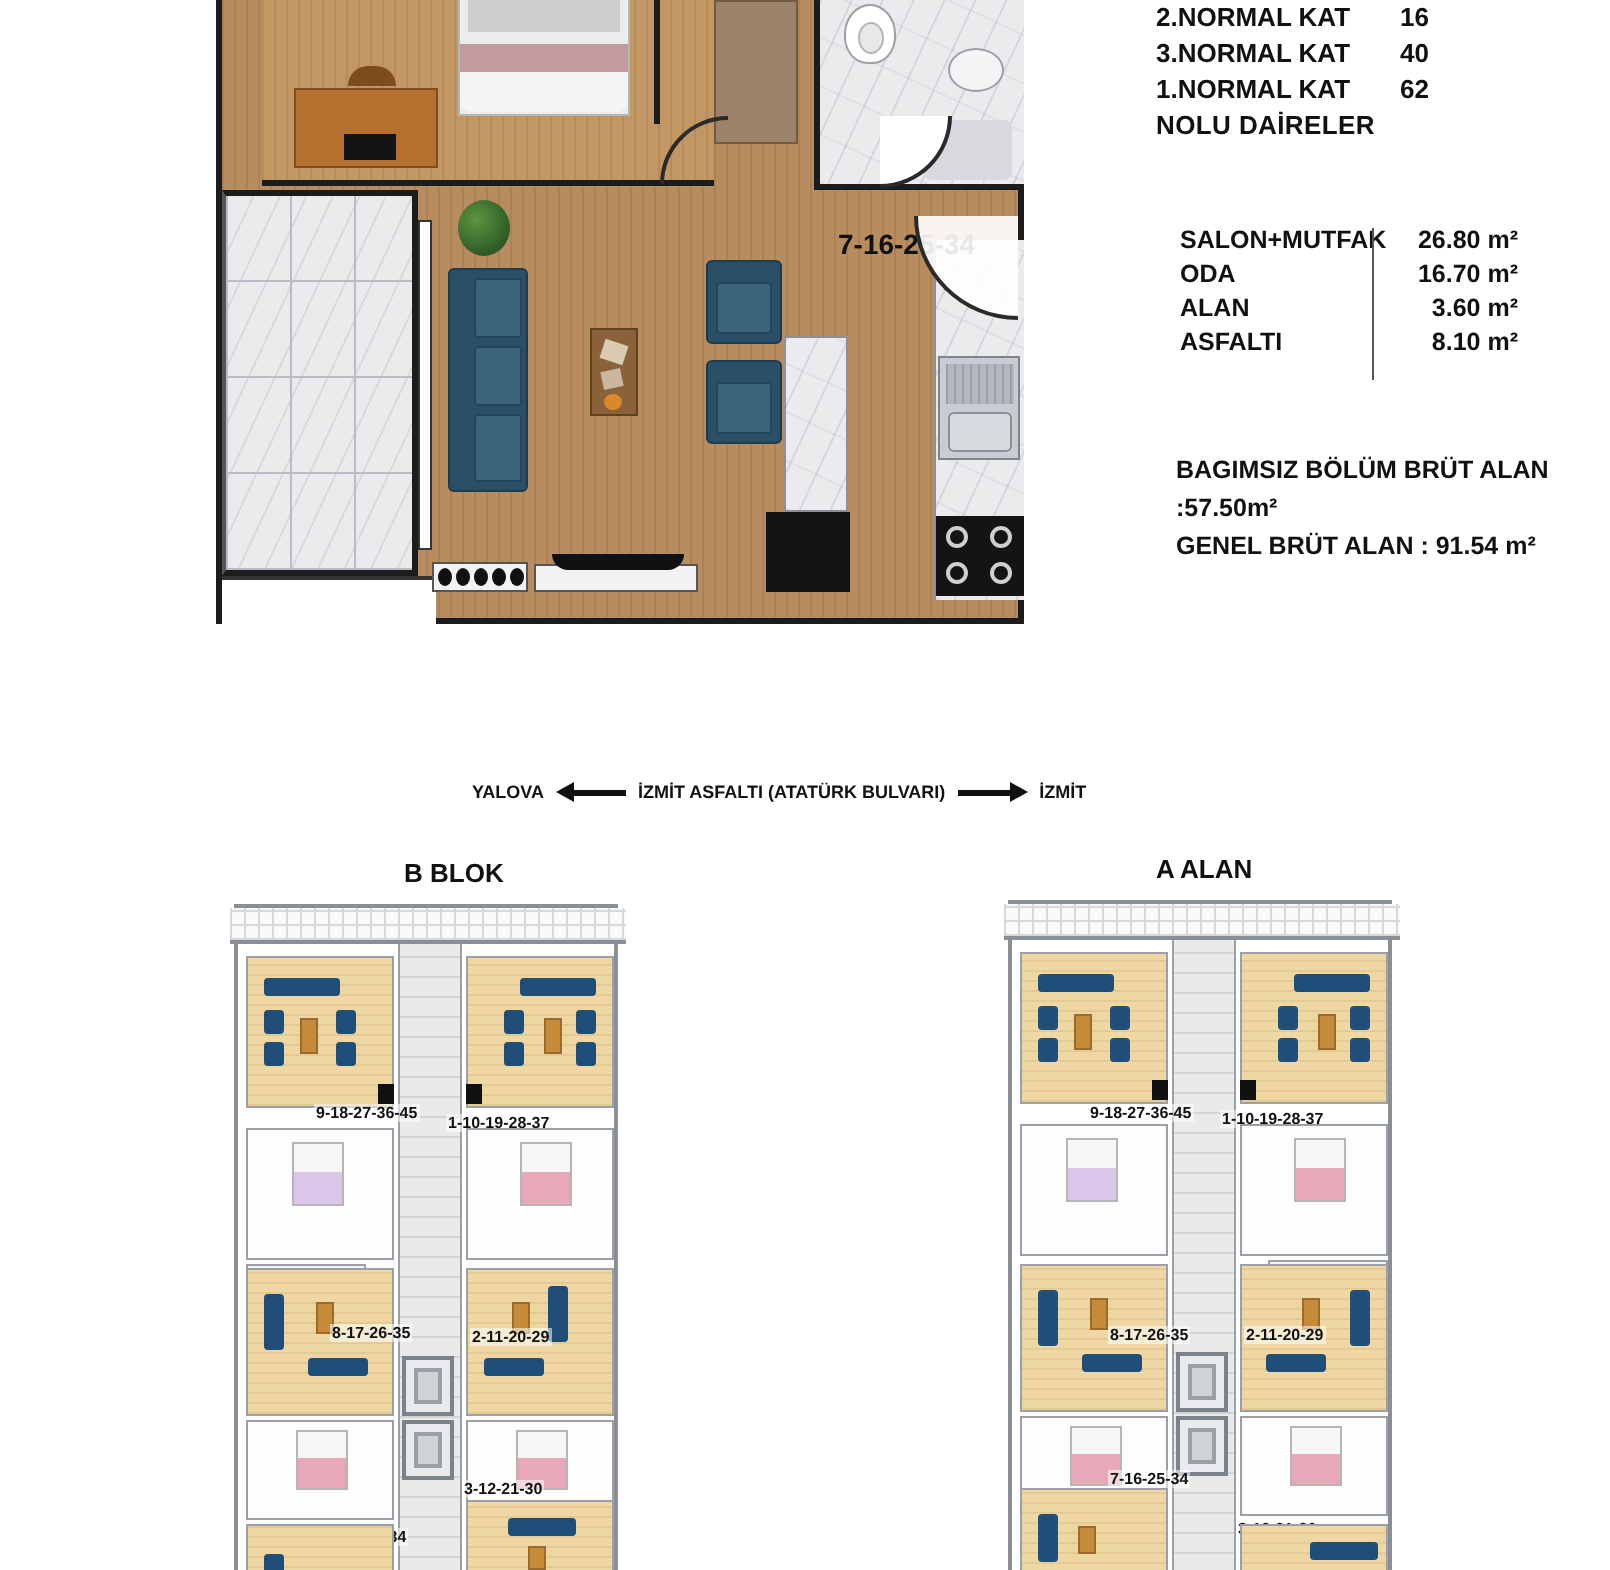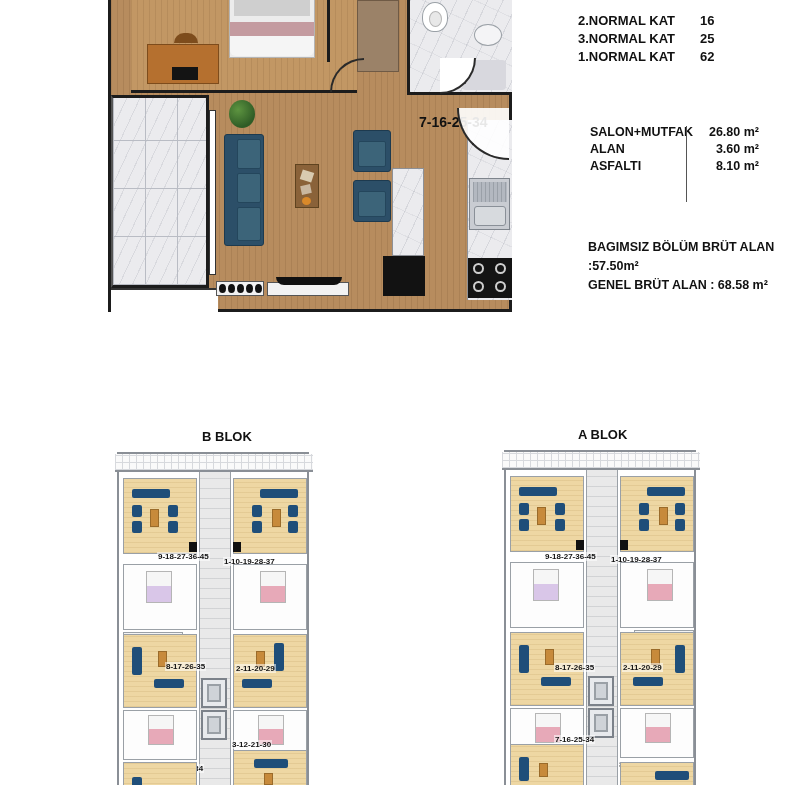--- a/index.html
+++ b/index.html
@@ -27,21 +27,21 @@
       repeating-linear-gradient(115deg, rgba(120,125,140,.16) 0 1px, transparent 1px 12px); }
   .wall { background:#1c1c1c; }
   .sofa { background:#2c4f68; border:1px solid #1d3a4f; border-radius:3px; }
   .sofa .cushion { position:absolute; background:#3c6479; border:1px solid #24465c; border-radius:2px; }
   .label-plan { font-weight:bold; color:#111; white-space:nowrap; }
 
   
   .door-arc { position:absolute; border:2px solid #2a2a2a; background:rgba(255,255,255,.85); }
 
   
-  .info { left:578px; top:12px; width:225px; }
+  .info { left:578px; top:0; width:225px; }
   .floor-row { display:flex; font-weight:bold; font-size:13px; line-height:18px; }
   .floor-row .fl { width:122px; }
   .nolu { font-weight:bold; font-size:13px; line-height:18px; letter-spacing:.2px; }
   .areas { position:absolute; left:12px; top:112px; width:200px; }
   .area-row { display:flex; font-size:12.5px; font-weight:600; line-height:17px; }
   .area-row .al { width:95px; }
   .area-divider { position:absolute; left:96px; top:2px; width:1px; height:76px; background:#555; }
   .area-row .av { width:88px; text-align:right; padding-right:14px; }
   .gross { position:absolute; left:10px; top:226px; width:215px; font-weight:bold; font-size:12.5px; line-height:19px; }
 
@@ -184,50 +184,68 @@
   </div>
 
   <div class="abs info" style="height:260px;">
     <div>
       <div class="floor-row">
           <span class="fl">2.NORMAL KAT</span>
           <span>16</span>
         </div>
       <div class="floor-row">
           <span class="fl">3.NORMAL KAT</span>
-          <span>25</span>
+          <span>40</span>
         </div>
       <div class="floor-row">
           <span class="fl">1.NORMAL KAT</span>
           <span>62</span>
         </div>
+      <div class="nolu">NOLU  DAİRELER</div>
     </div>
 
     <div class="areas">
       <div class="area-divider"></div>
       <div class="area-row">
           <span class="al">SALON+MUTFAK</span>
           <span class="av">26.80 m²</span>
         </div>
       <div class="area-row">
+          <span class="al">ODA</span>
+          <span class="av">16.70 m²</span>
+        </div>
+      <div class="area-row">
           <span class="al">ALAN</span>
           <span class="av">3.60 m²</span>
         </div>
       <div class="area-row">
           <span class="al">ASFALTI</span>
           <span class="av">8.10 m²</span>
         </div>
     </div>
 
     <div class="gross">
       <div>BAGIMSIZ  BÖLÜM BRÜT ALAN :57.50m²</div>
-      <div>GENEL BRÜT ALAN : 68.58 m²</div>
+      <div>GENEL BRÜT ALAN : 91.54 m²</div>
     </div>
   </div>
 
+  <div class="abs road">
+    <span>YALOVA</span>
+    <span class="arrow seg">
+        <span class="head-l"></span>
+        <span class="shaft"></span>
+      </span>
+    <span>İZMİT ASFALTI  (ATATÜRK  BULVARI)</span>
+    <span class="arrow seg">
+        <span class="shaft"></span>
+        <span class="head-r"></span>
+      </span>
+    <span>İZMİT</span>
+  </div>
 
   <div class="block-title" style="left:202px;top:429px;">B BLOK</div>
   <div class="block" style="left:117px;top:452px;">
     <div class="t-grid"></div>
     <div class="corridor"></div>
 
     <div class="abs cream" style="left:4px;top:24px;width:74px;height:76px;">
       <div class="mini-sofa" style="left:8px;top:10px;width:38px;height:9px;"></div>
       <div class="mini-sofa" style="left:8px;top:26px;width:10px;height:12px;"></div>
       <div class="mini-sofa" style="left:8px;top:42px;width:10px;height:12px;"></div>
@@ -295,21 +313,21 @@
 
     <div class="abs cream" style="left:4px;top:308px;width:74px;height:27px;border-bottom:none;">
       <div class="mini-sofa" style="left:8px;top:14px;width:10px;height:12px;"></div>
     </div>
     <div class="abs cream" style="left:114px;top:296px;width:74px;height:39px;border-bottom:none;">
       <div class="mini-sofa" style="left:20px;top:8px;width:34px;height:9px;"></div>
       <div class="mini-table" style="left:30px;top:22px;width:9px;height:12px;"></div>
     </div>
   </div>
 
-  <div class="block-title" style="left:578px;top:427px;">A BLOK</div>
+  <div class="block-title" style="left:578px;top:427px;">A ALAN</div>
   <div class="block" style="left:504px;top:450px;">
     <div class="t-grid"></div>
     <div class="corridor"></div>
 
     <div class="abs cream" style="left:4px;top:24px;width:74px;height:76px;">
       <div class="mini-sofa" style="left:8px;top:10px;width:38px;height:9px;"></div>
       <div class="mini-sofa" style="left:8px;top:26px;width:10px;height:12px;"></div>
       <div class="mini-sofa" style="left:8px;top:42px;width:10px;height:12px;"></div>
       <div class="mini-sofa" style="left:44px;top:26px;width:10px;height:12px;"></div>
       <div class="mini-sofa" style="left:44px;top:42px;width:10px;height:12px;"></div>

